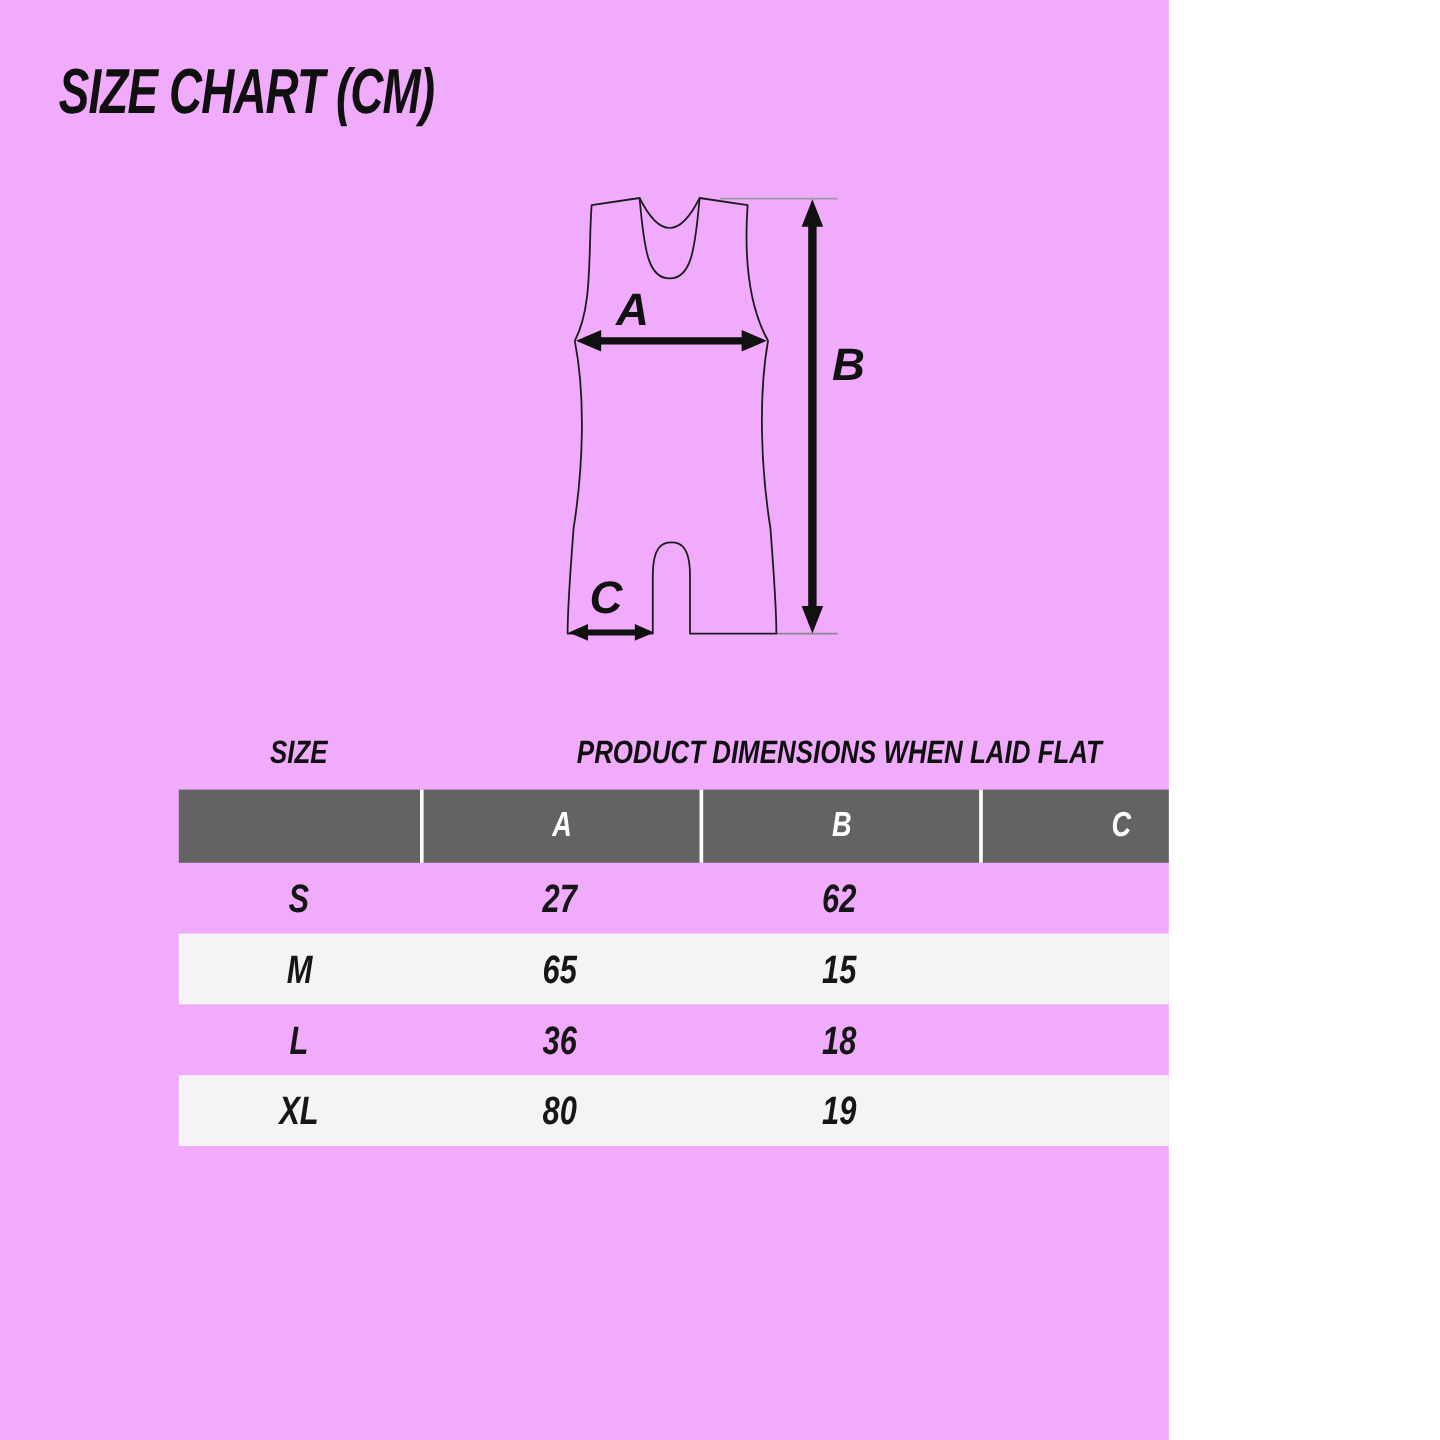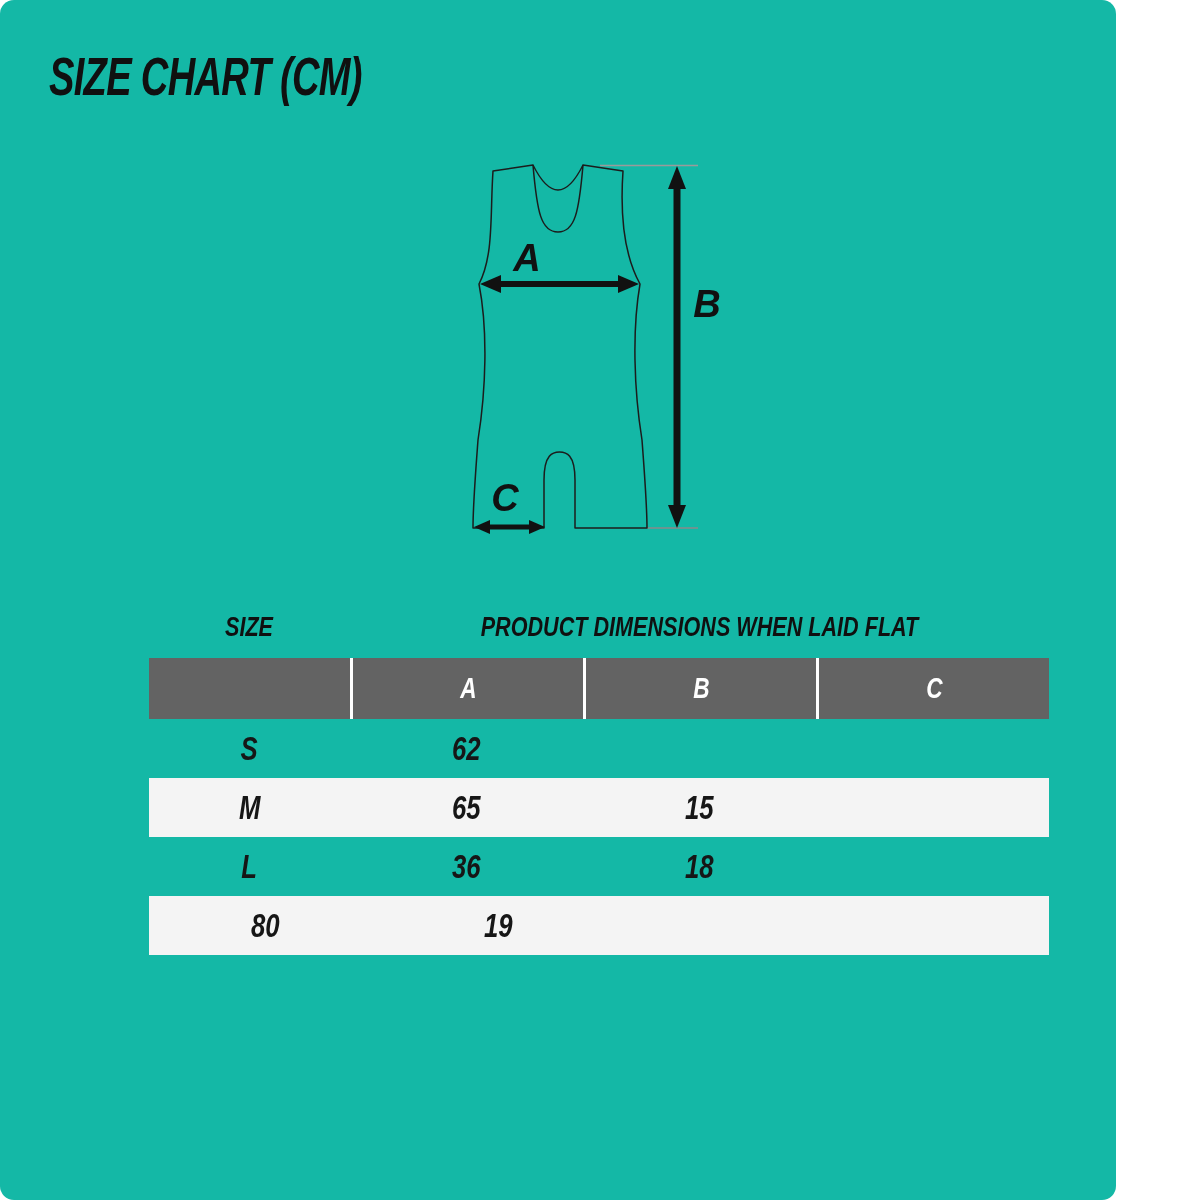--- a/index.html
+++ b/index.html
@@ -1,18 +1,18 @@
 <!DOCTYPE html>
 <html><head>
 <meta charset="utf-8">
 <style>
   html,body { margin:0; padding:0; background:#ffffff; }
   .canvas {
-    position:relative; width:1116px; height:1200px; background:#14b8a6;
-    overflow:hidden; font-family:"Liberation Sans", sans-serif; color:#111;border-radius:14px;
+    position:relative; width:974px; height:1200px; background:#f0abfc;
+    overflow:hidden; font-family:"Liberation Sans", sans-serif; color:#111;
   }
 
   
   .page-title {
     position:absolute; left:49px; top:50px; margin:0;
     font-size:53px; line-height:1.0; font-style:italic; font-weight:bold; color:#101010;
     white-space:nowrap;
   }
   .squeeze-title { display:inline-block; transform:scaleX(0.72); transform-origin:0 50%; letter-spacing:-1px; }
 
@@ -118,20 +118,23 @@
         </div>
       <div class="cell c3">
           <span class="cell-text">C</span>
         </div>
     </div>
 
     <div class="trow">
       <div class="cell c0">
           <span class="cell-text">S</span>
         </div>
+      <div class="cell c1">
+          <span class="cell-text">27</span>
+        </div>
       <div class="cell c2">
           <span class="cell-text">62</span>
         </div>
     </div>
 
     <div class="trow striped">
       <div class="cell c0">
           <span class="cell-text">M</span>
         </div>
       <div class="cell c2">
@@ -148,20 +151,23 @@
         </div>
       <div class="cell c1">
           <span class="cell-text">36</span>
         </div>
       <div class="cell c3">
           <span class="cell-text">18</span>
         </div>
     </div>
 
     <div class="trow striped">
+      <div class="cell c0">
+          <span class="cell-text">XL</span>
+        </div>
       <div class="cell c2">
           <span class="cell-text">80</span>
         </div>
       <div class="cell c3">
           <span class="cell-text">19</span>
         </div>
     </div>
 
   </div>
 </div>

